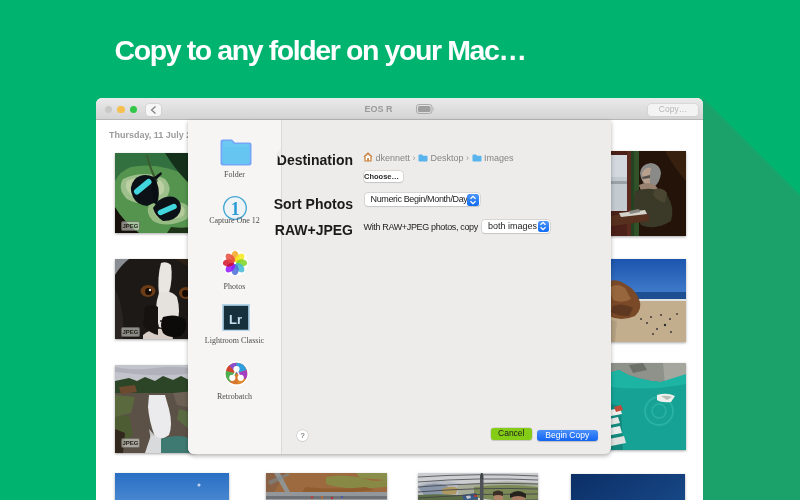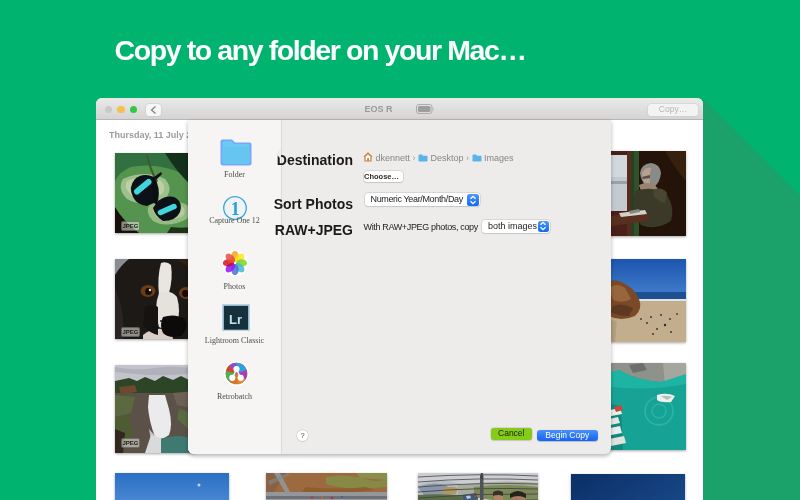--- a/index.html
+++ b/index.html
@@ -405,21 +405,21 @@
         Desktop <span style="color:#9a9a9a;">›</span>
         <svg width="10" height="8" viewBox="0 0 10 8" style="vertical-align:-1px;">
           <path d="M0.5 1.5 Q0.5 0.5 1.5 0.5 H4 L5 1.8 H8.8 Q9.5 1.8 9.5 2.6 V6.8 Q9.5 7.5 8.7 7.5 H1.3 Q0.5 7.5 0.5 6.8 Z" fill="#59b3ec"></path>
         </svg>
         Images
       </div>
       <div class="choosebtn">Choose…</div>
 
       <div class="flabel" style="left:85px; top:75.5px;">Sort Photos</div>
       <div class="popup" style="left:176.5px; top:73.4px; width:115px; height:13px;">
-        <div class="ptext" style="line-height:13px; letter-spacing:-0.35px;">Numeric Year/Month/Day</div>
+        <div class="ptext" style="line-height:13px; letter-spacing:-0.35px;">Numeric Begin/Month/Day</div>
         <div class="pcap" style="width:12px; height:12px;">
           <svg width="8" height="10" viewBox="0 0 8 10">
             <path d="M1.5 3.8 L4 1.3 L6.5 3.8" stroke="#fff" stroke-width="1.3" fill="none"></path>
             <path d="M1.5 6.2 L4 8.7 L6.5 6.2" stroke="#fff" stroke-width="1.3" fill="none"></path>
           </svg>
         </div>
       </div>
 
       <div class="flabel" style="left:85px; top:101.5px;">RAW+JPEG</div>
       <div class="ftext" style="left:175.5px; top:101.5px; color:#1d1d1f; letter-spacing:-0.35px;">With RAW+JPEG photos, copy</div>

